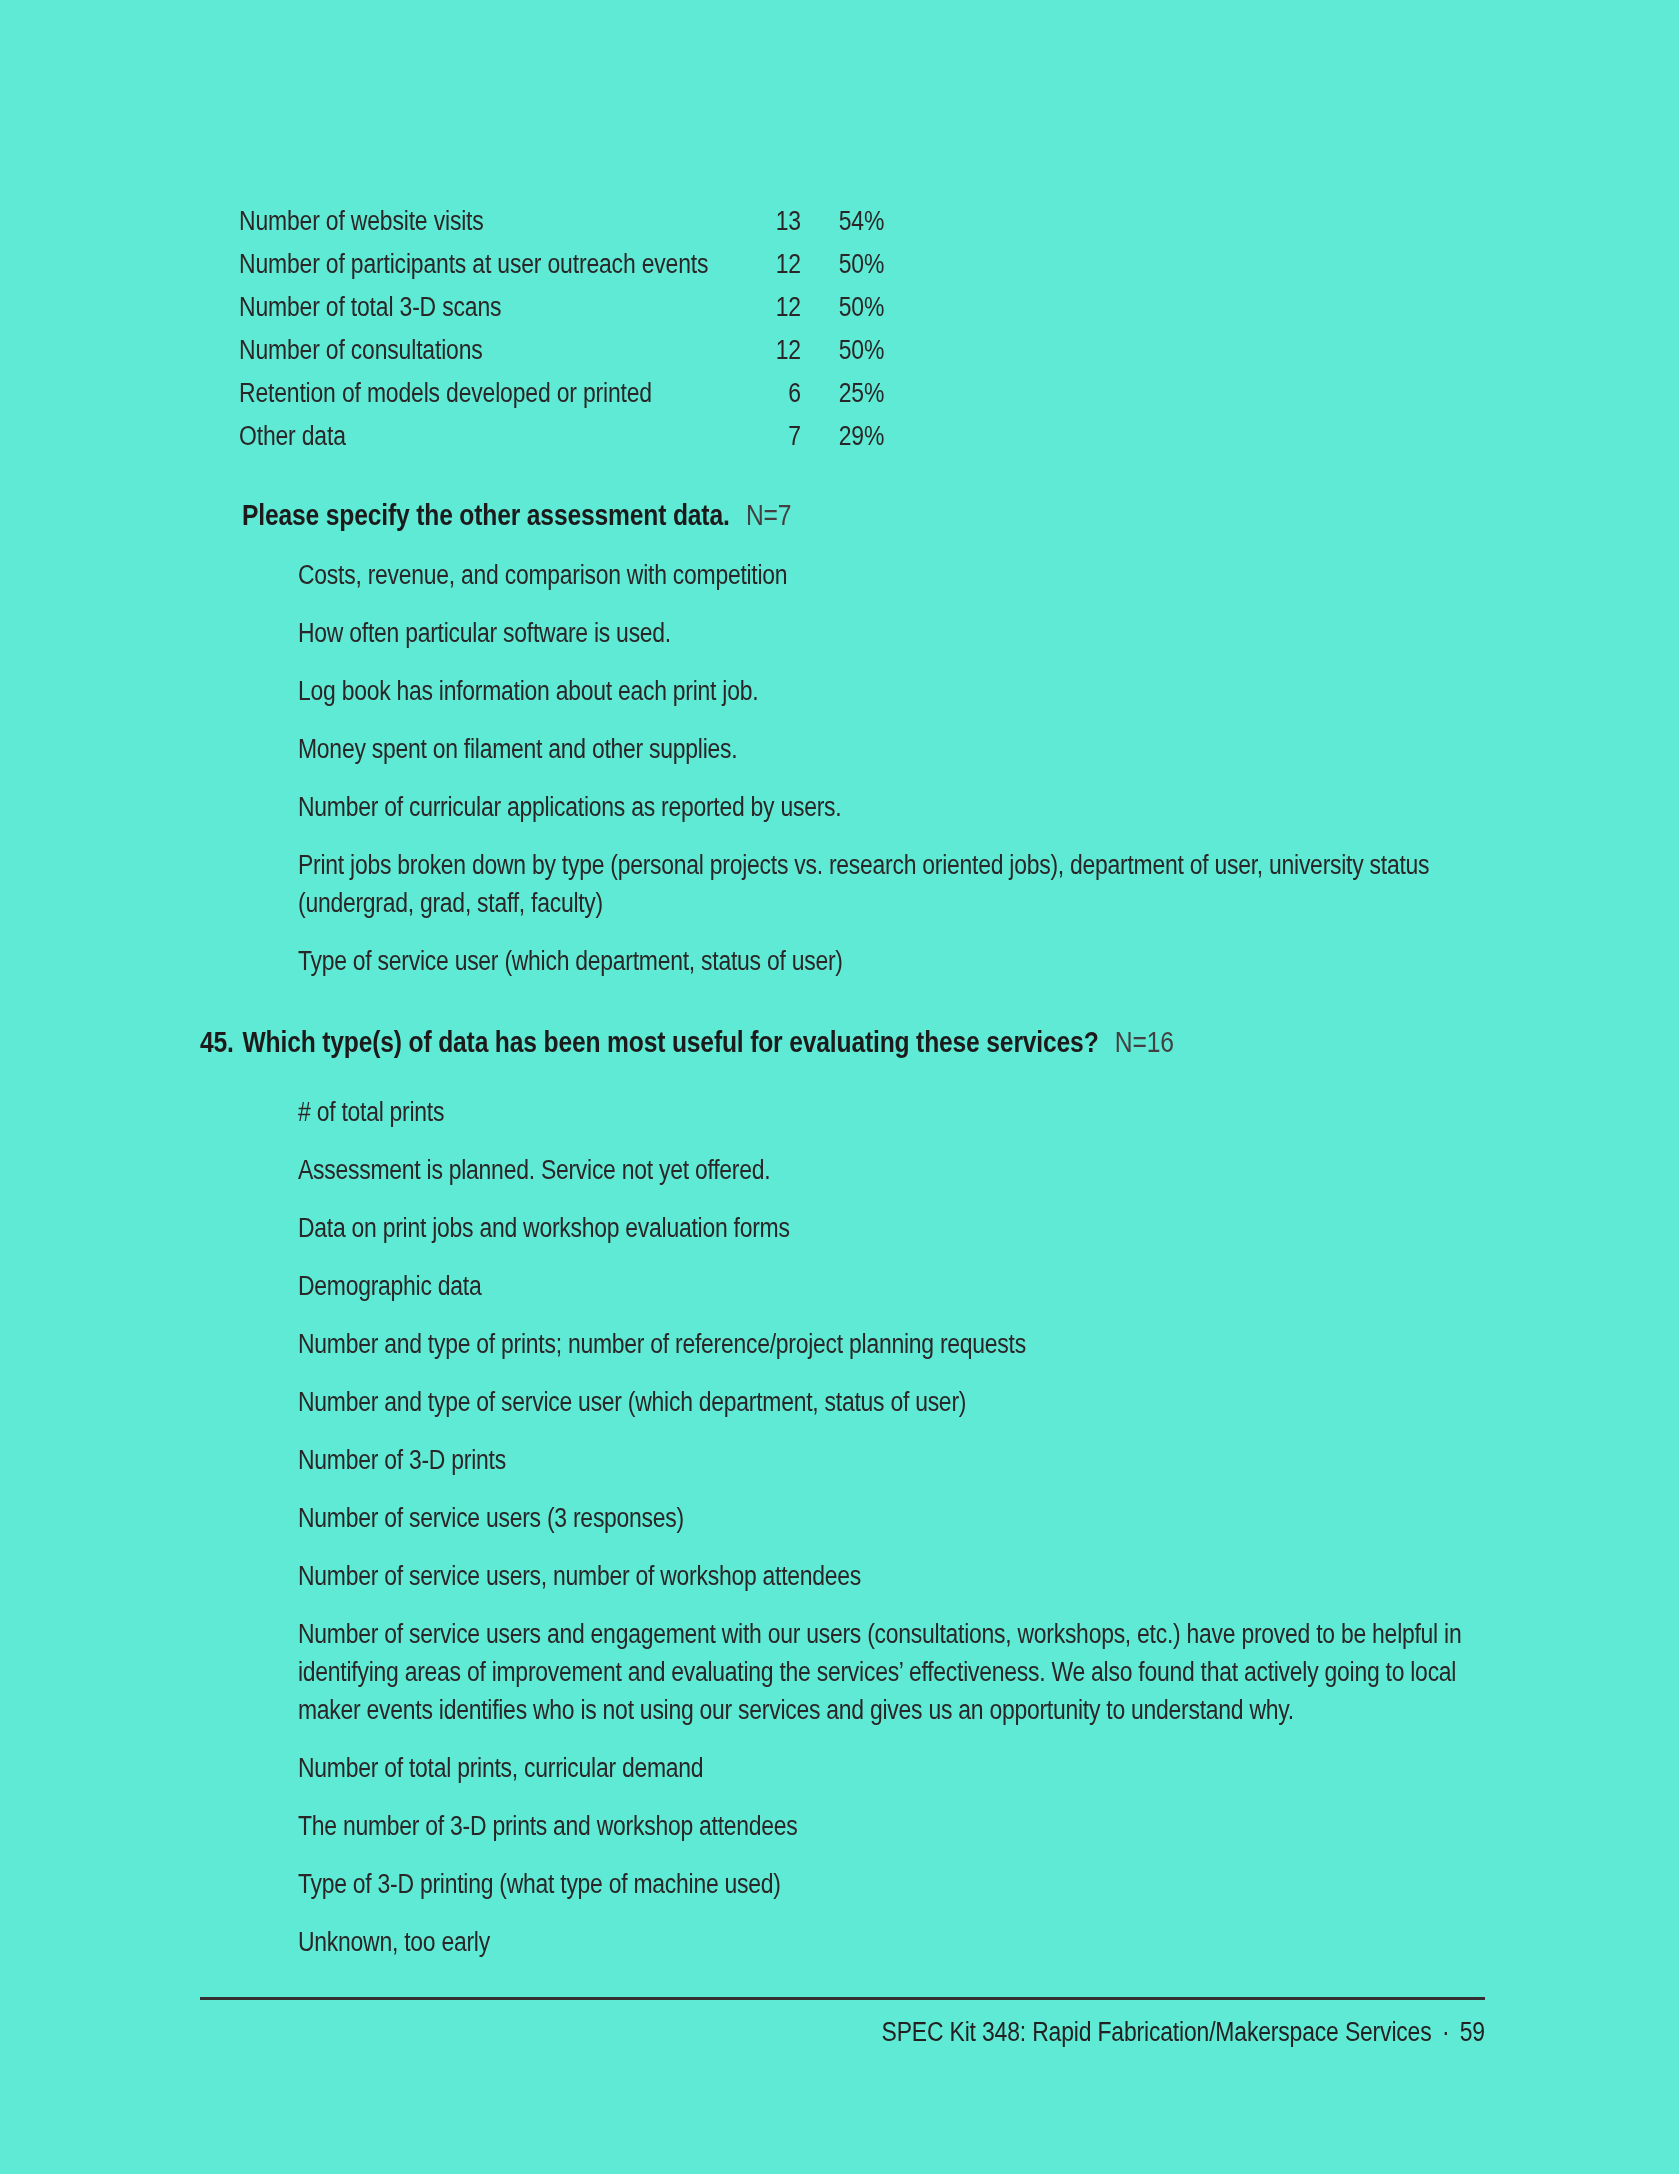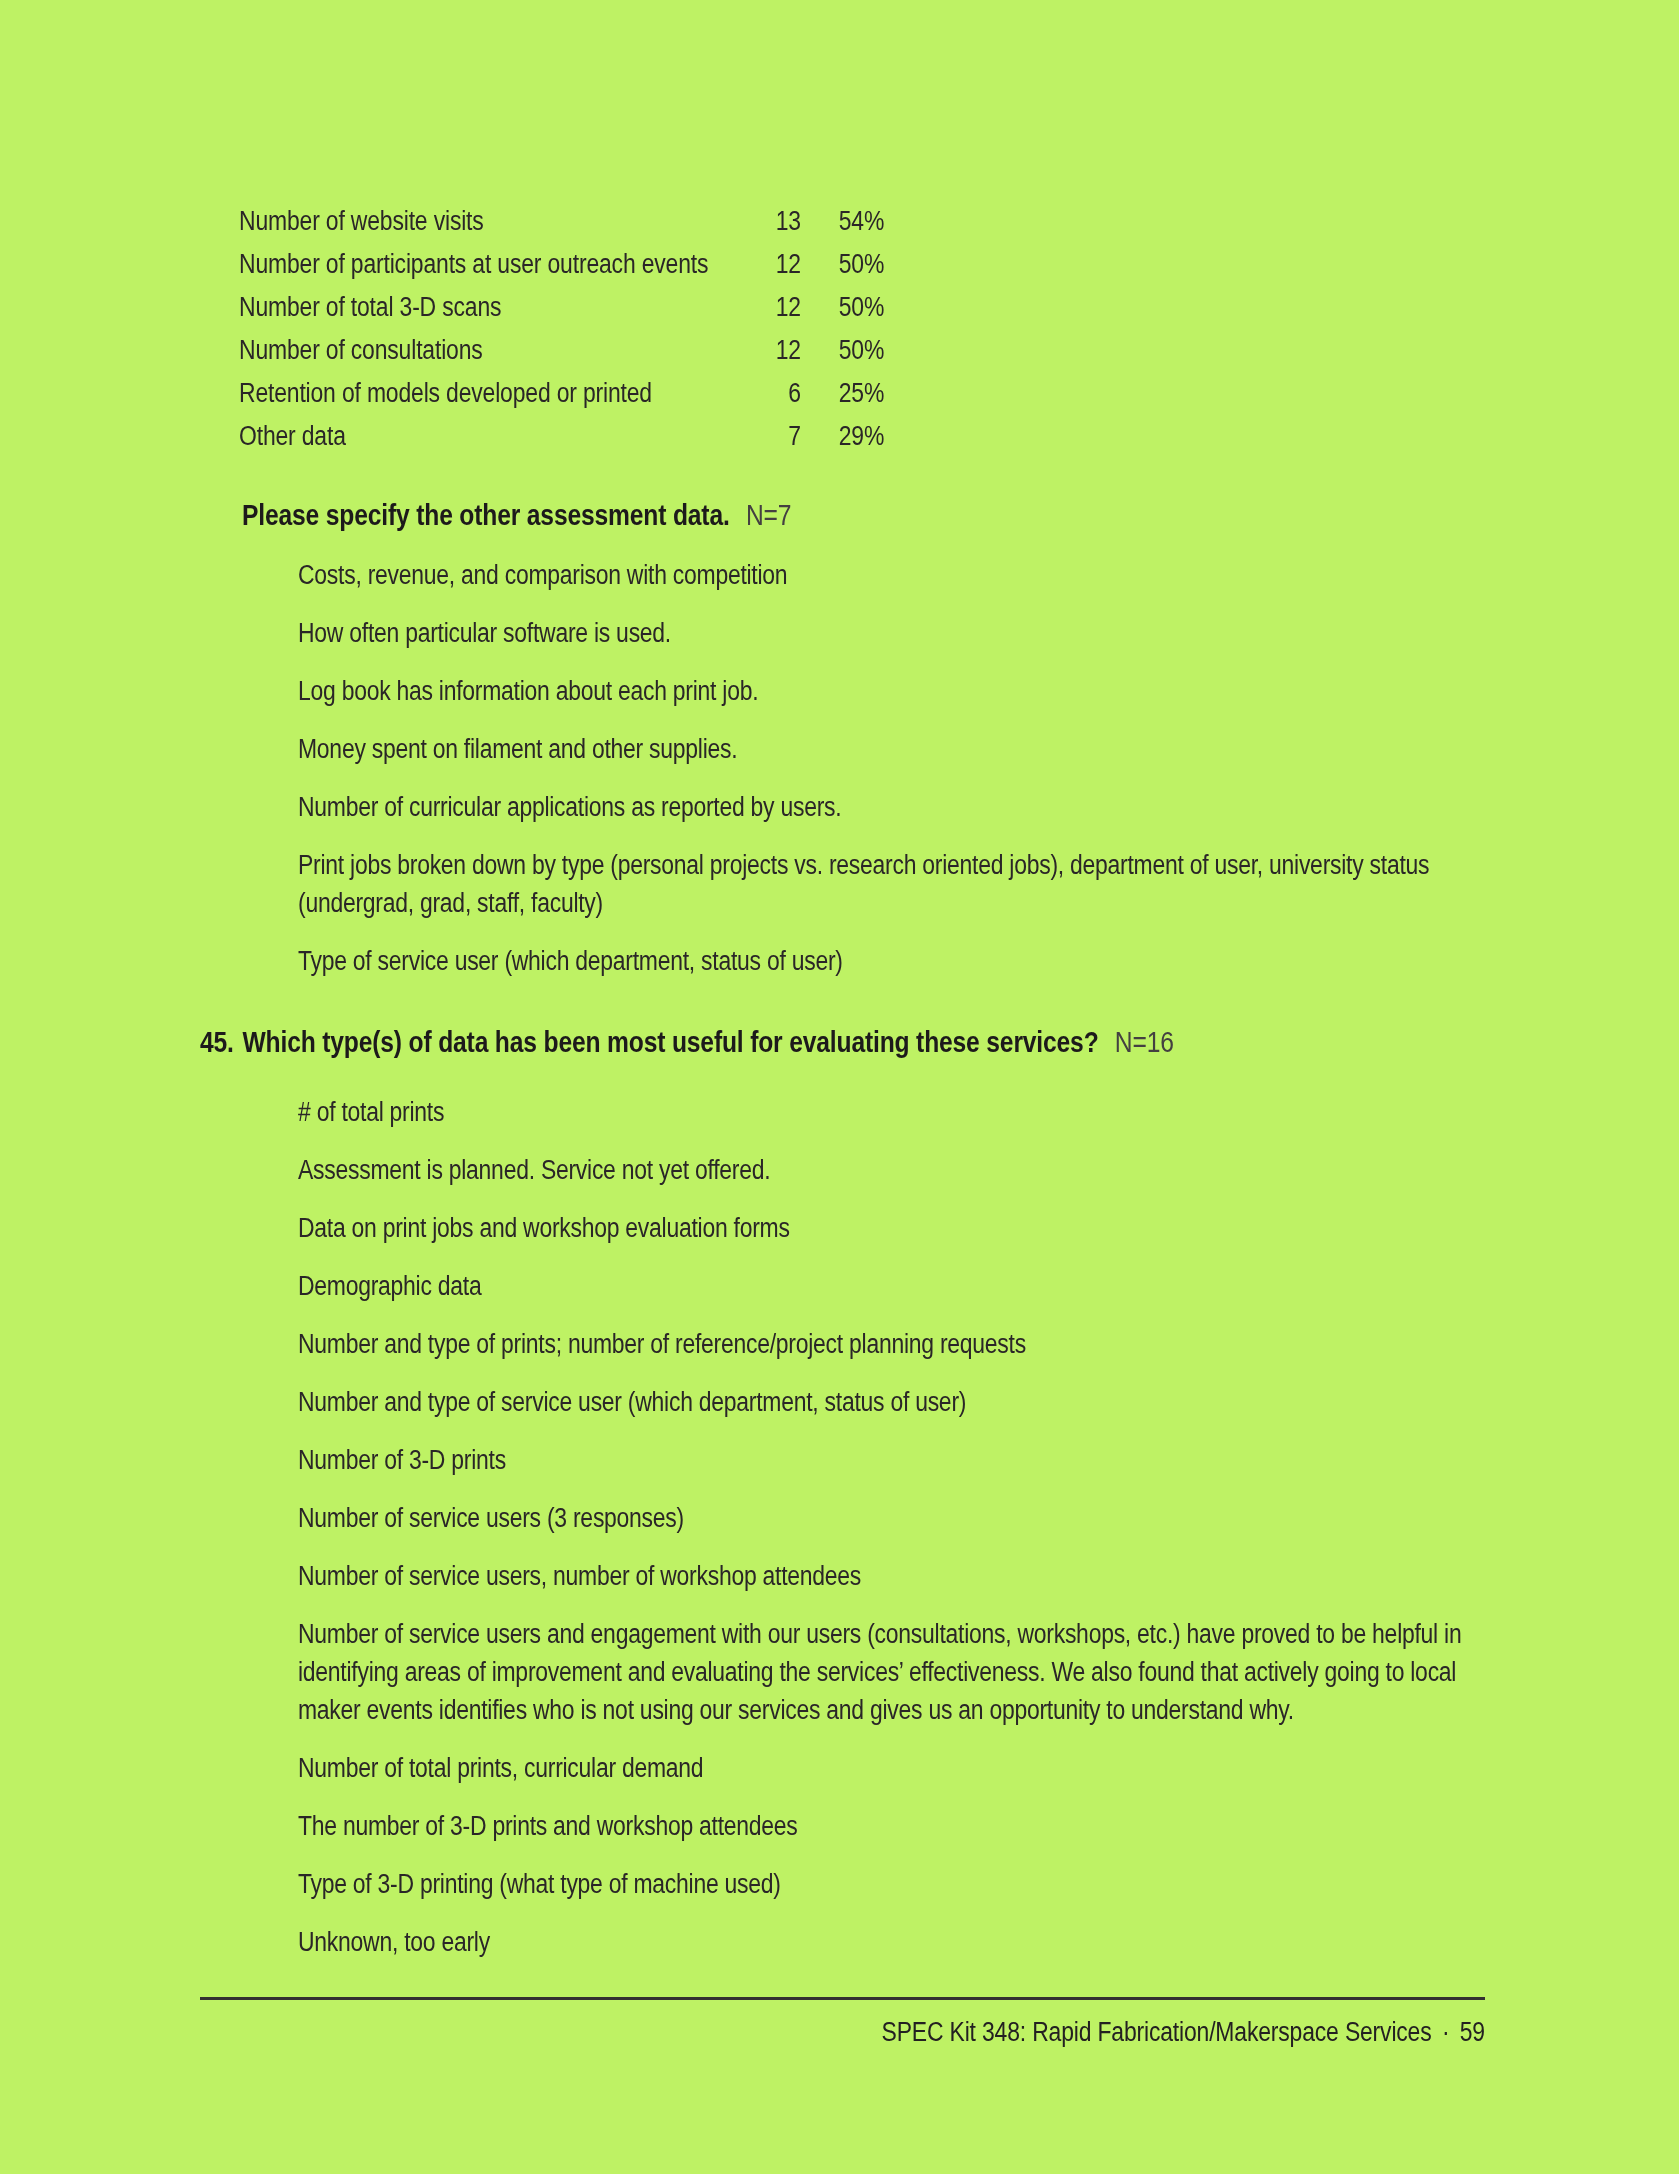--- a/index.html
+++ b/index.html
@@ -1,19 +1,19 @@
 <!DOCTYPE html>
 <html style="font-size:15px"><head>
 <meta charset="utf-8">
 <style>
   html,body{margin:0;padding:0;background:#ffffff;}
   .page{
     position:relative;
     width:1680px;height:2174px;
-    background:#bef264;
+    background:#5eead4;
     font-family:"Liberation Sans",sans-serif;
     color:#2a2627;
     overflow:hidden;
   }
   
   .cond{transform:scaleX(0.85);transform-origin:0 0;}
 
   
   .results-table{
     position:absolute;left:239px;top:200px;width:759px;

